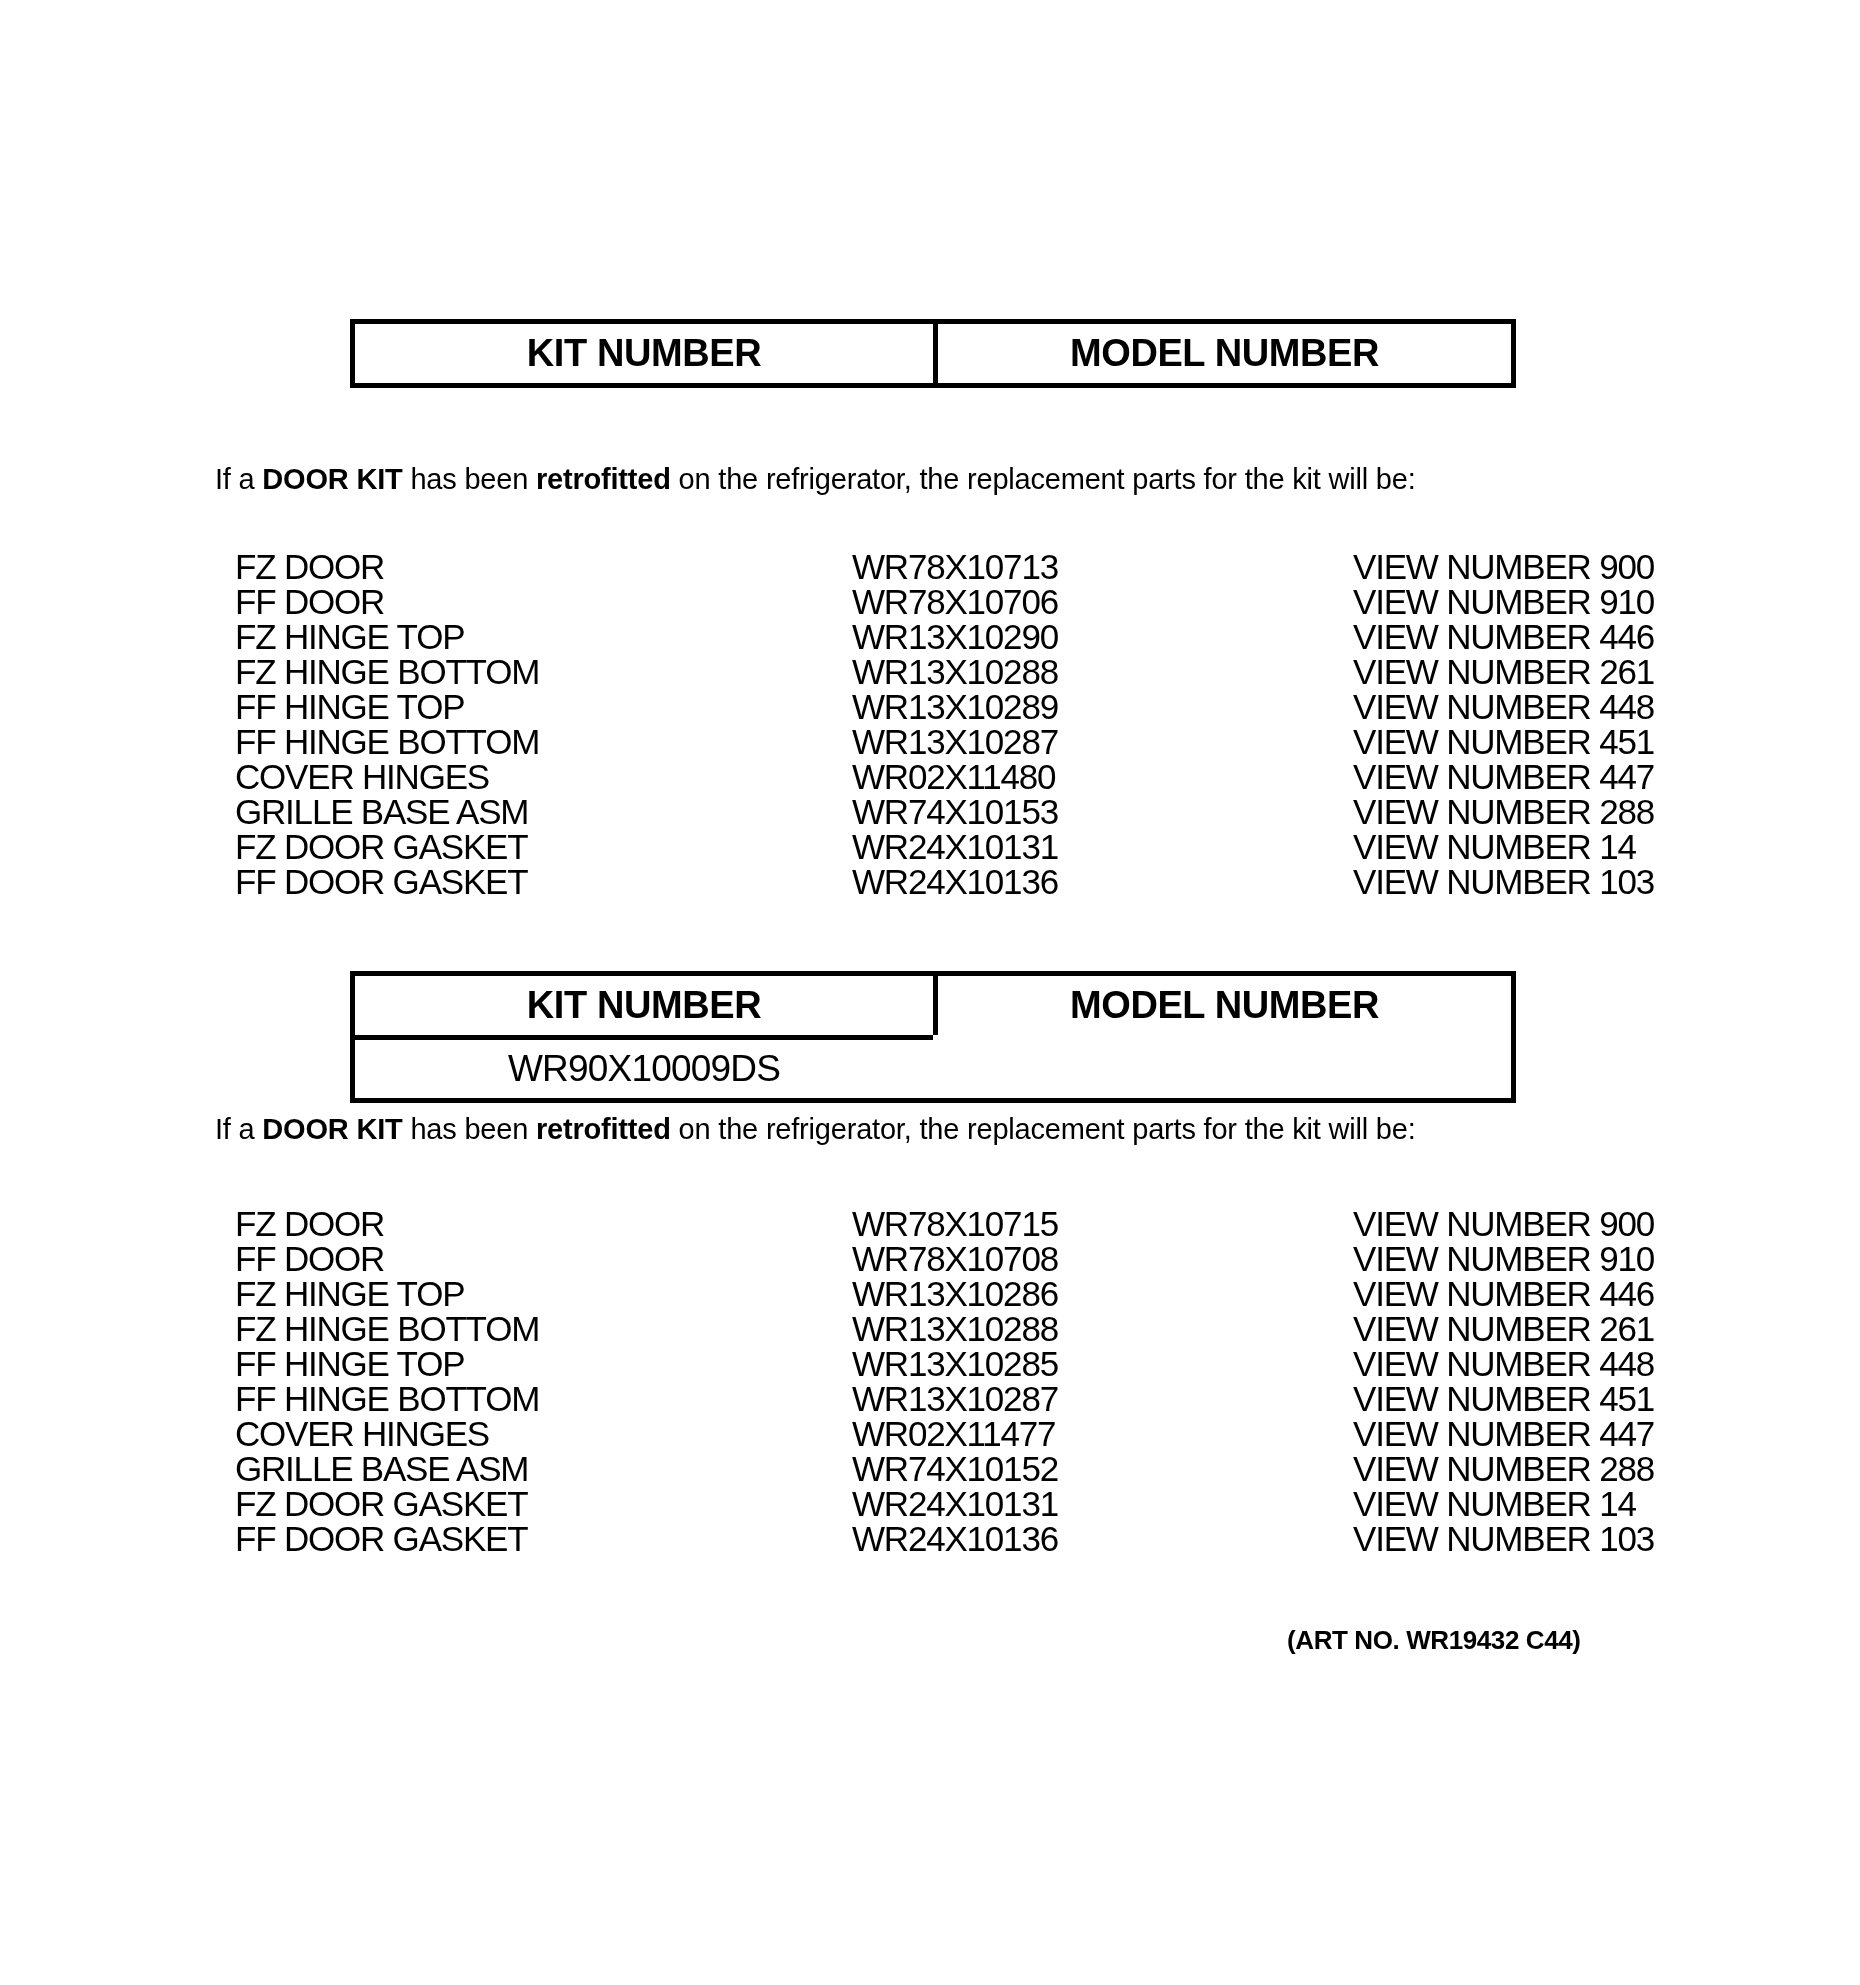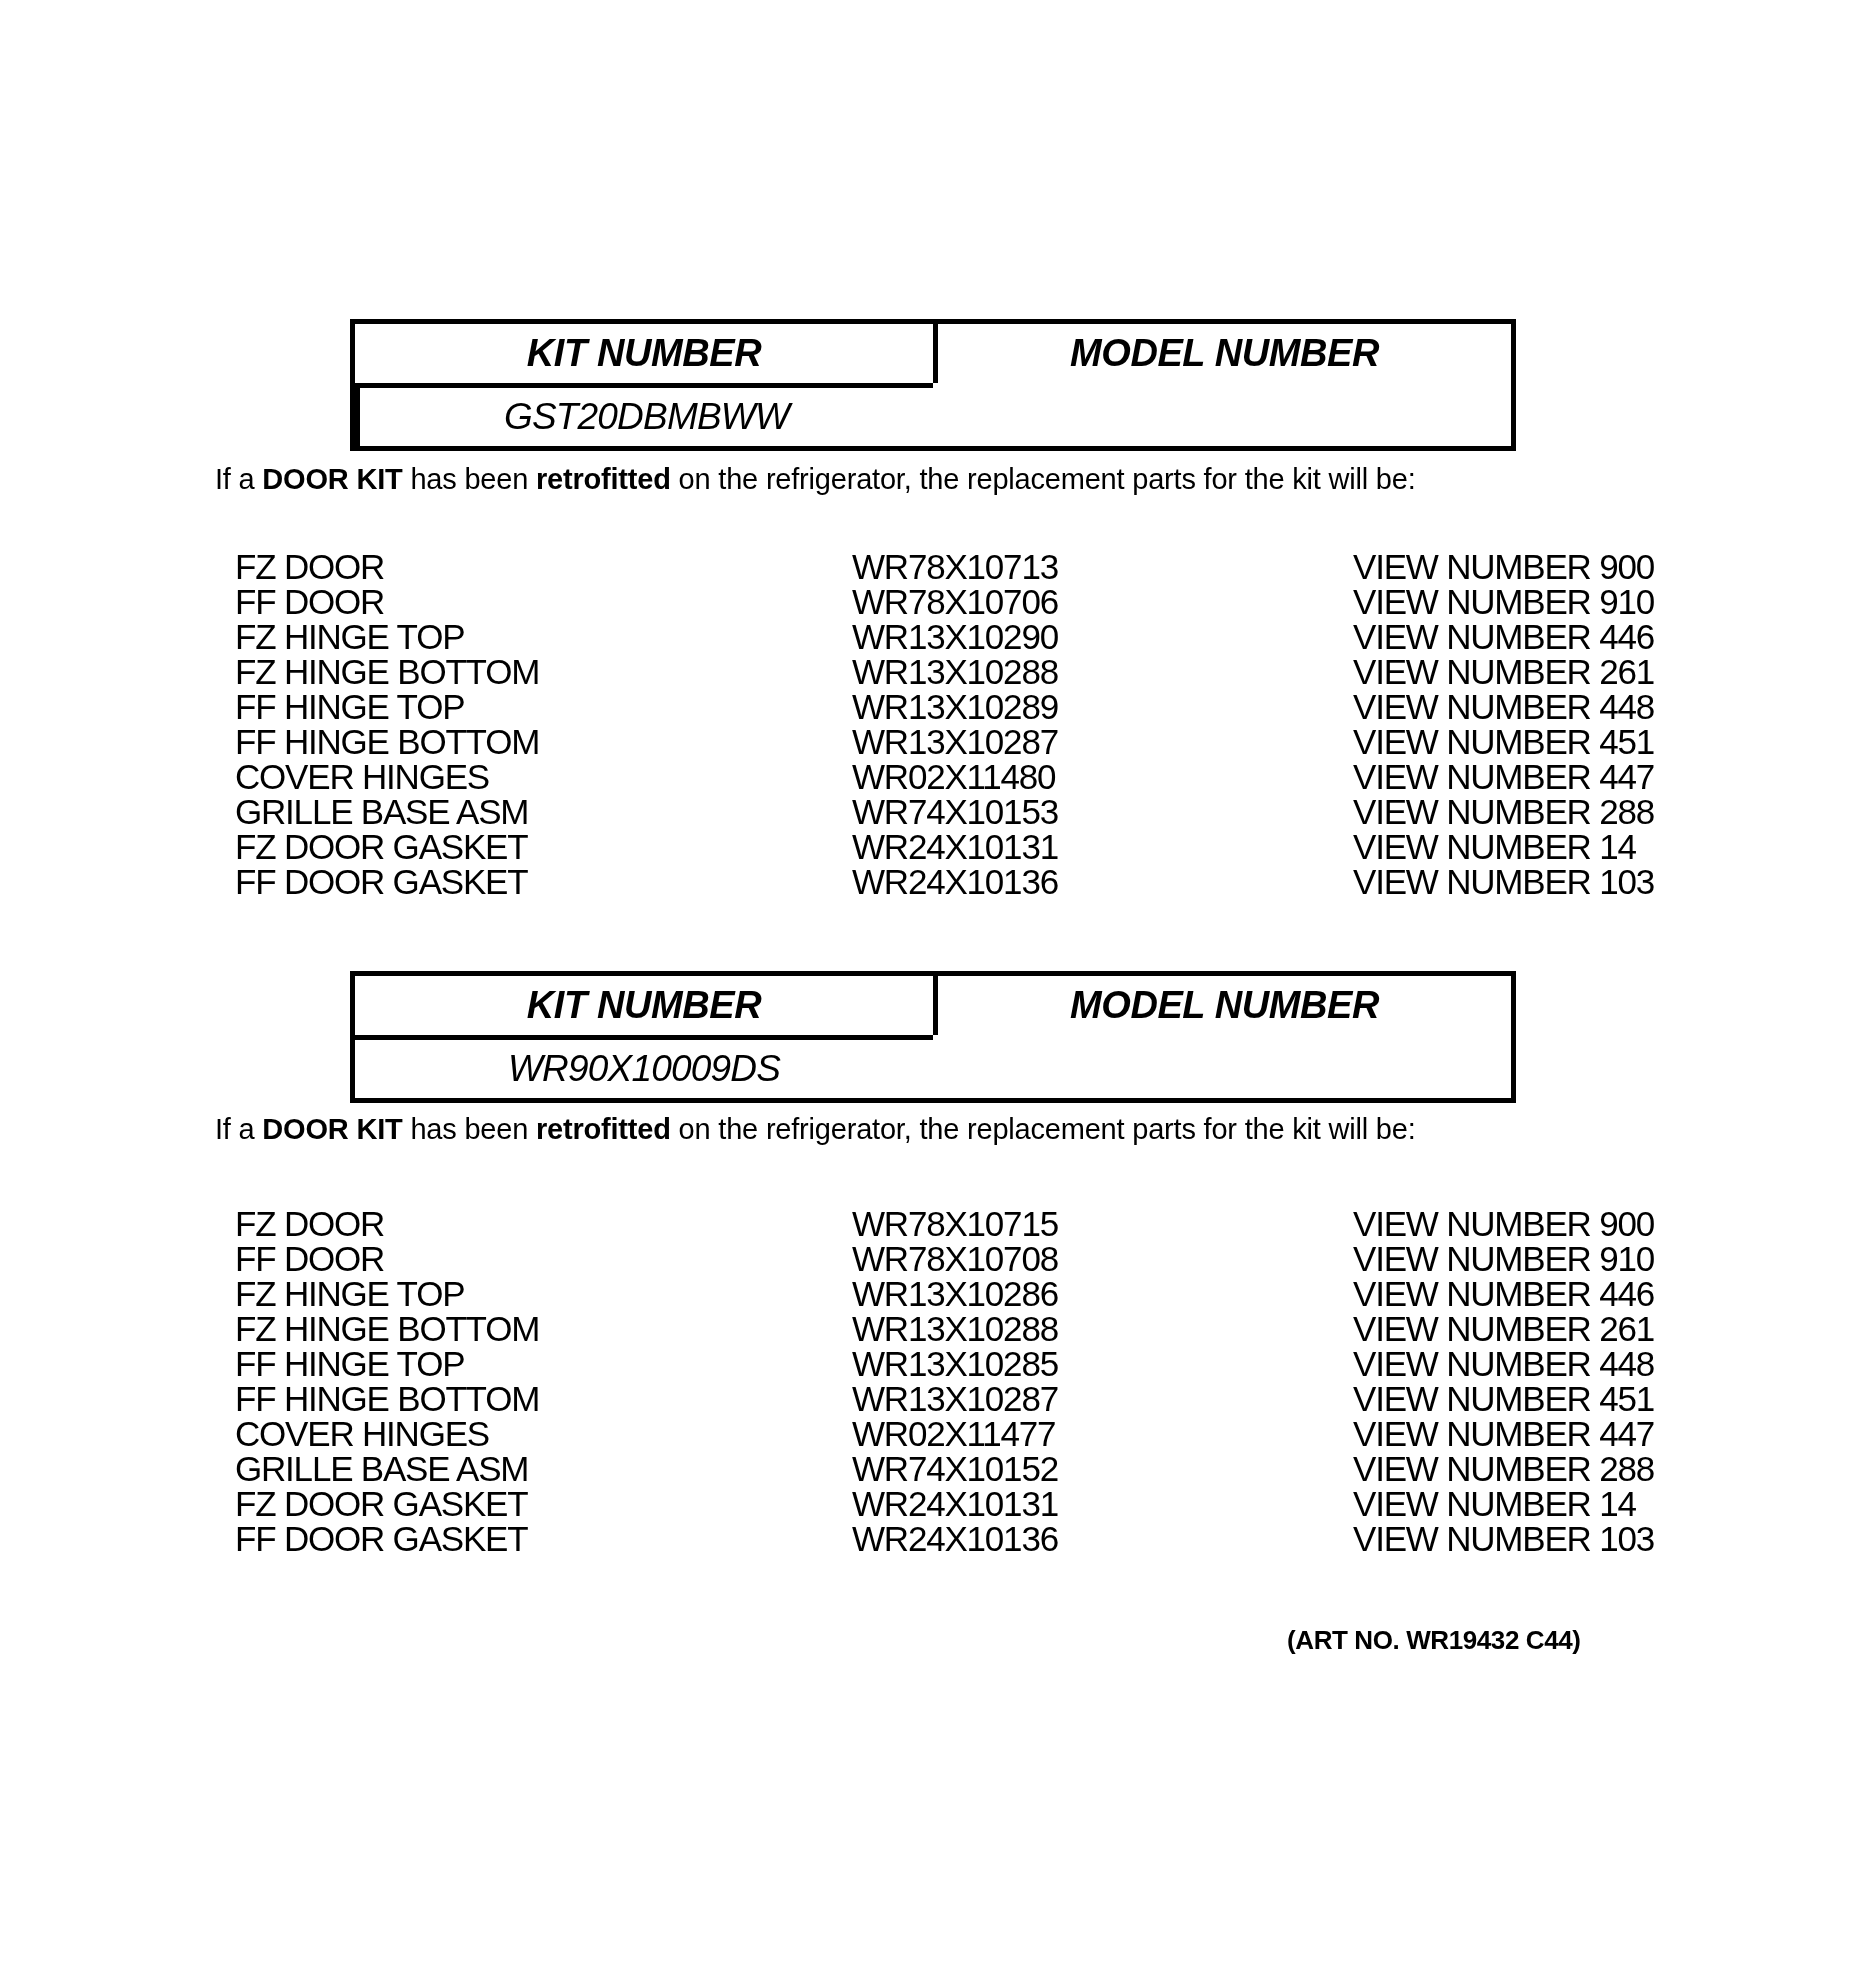--- a/index.html
+++ b/index.html
@@ -27,21 +27,20 @@
     grid-template-columns: 1fr 1fr;
     box-sizing: border-box;
     background: #ffffff;
   }
   .kit-table .cell {
     display: flex;
     align-items: center;
     justify-content: center;
     box-sizing: border-box;
     white-space: nowrap;
-    font-style: italic;
   }
   .kit-table .cell.col2 { border-left: 5.6px solid #000000; }
   .kit-table .cell.row2 { border-top: 5.6px solid #000000; }
   .kit-table .cell.hdr {
     height: 59px;
     font-weight: bold;
     font-size: 38px;
     letter-spacing: -0.4px;
   }
   .kit-table .cell.val {
@@ -98,21 +97,20 @@
   }
 </style>
 </head>
 <body>
 
 <div id="page">
 
   <div class="kit-table" id="table-1">
     <div class="cell hdr col1 row1">KIT NUMBER</div>
     <div class="cell hdr col2 row1">MODEL NUMBER</div>
-    <div class="cell val col2 row2">GST20DBMBWW</div>
   </div>
 
   <div class="intro-line" id="intro-1">
     <span>If a </span><b>DOOR KIT</b><span> has been </span><b>retrofitted</b><span> on the refrigerator, the replacement parts for the kit will be:</span>
   </div>
 
   <div class="parts-list" id="parts-list-1">
     <div class="parts-row">
       <span class="c-name">FZ DOOR</span>
       <span class="c-part">WR78X10713</span>

